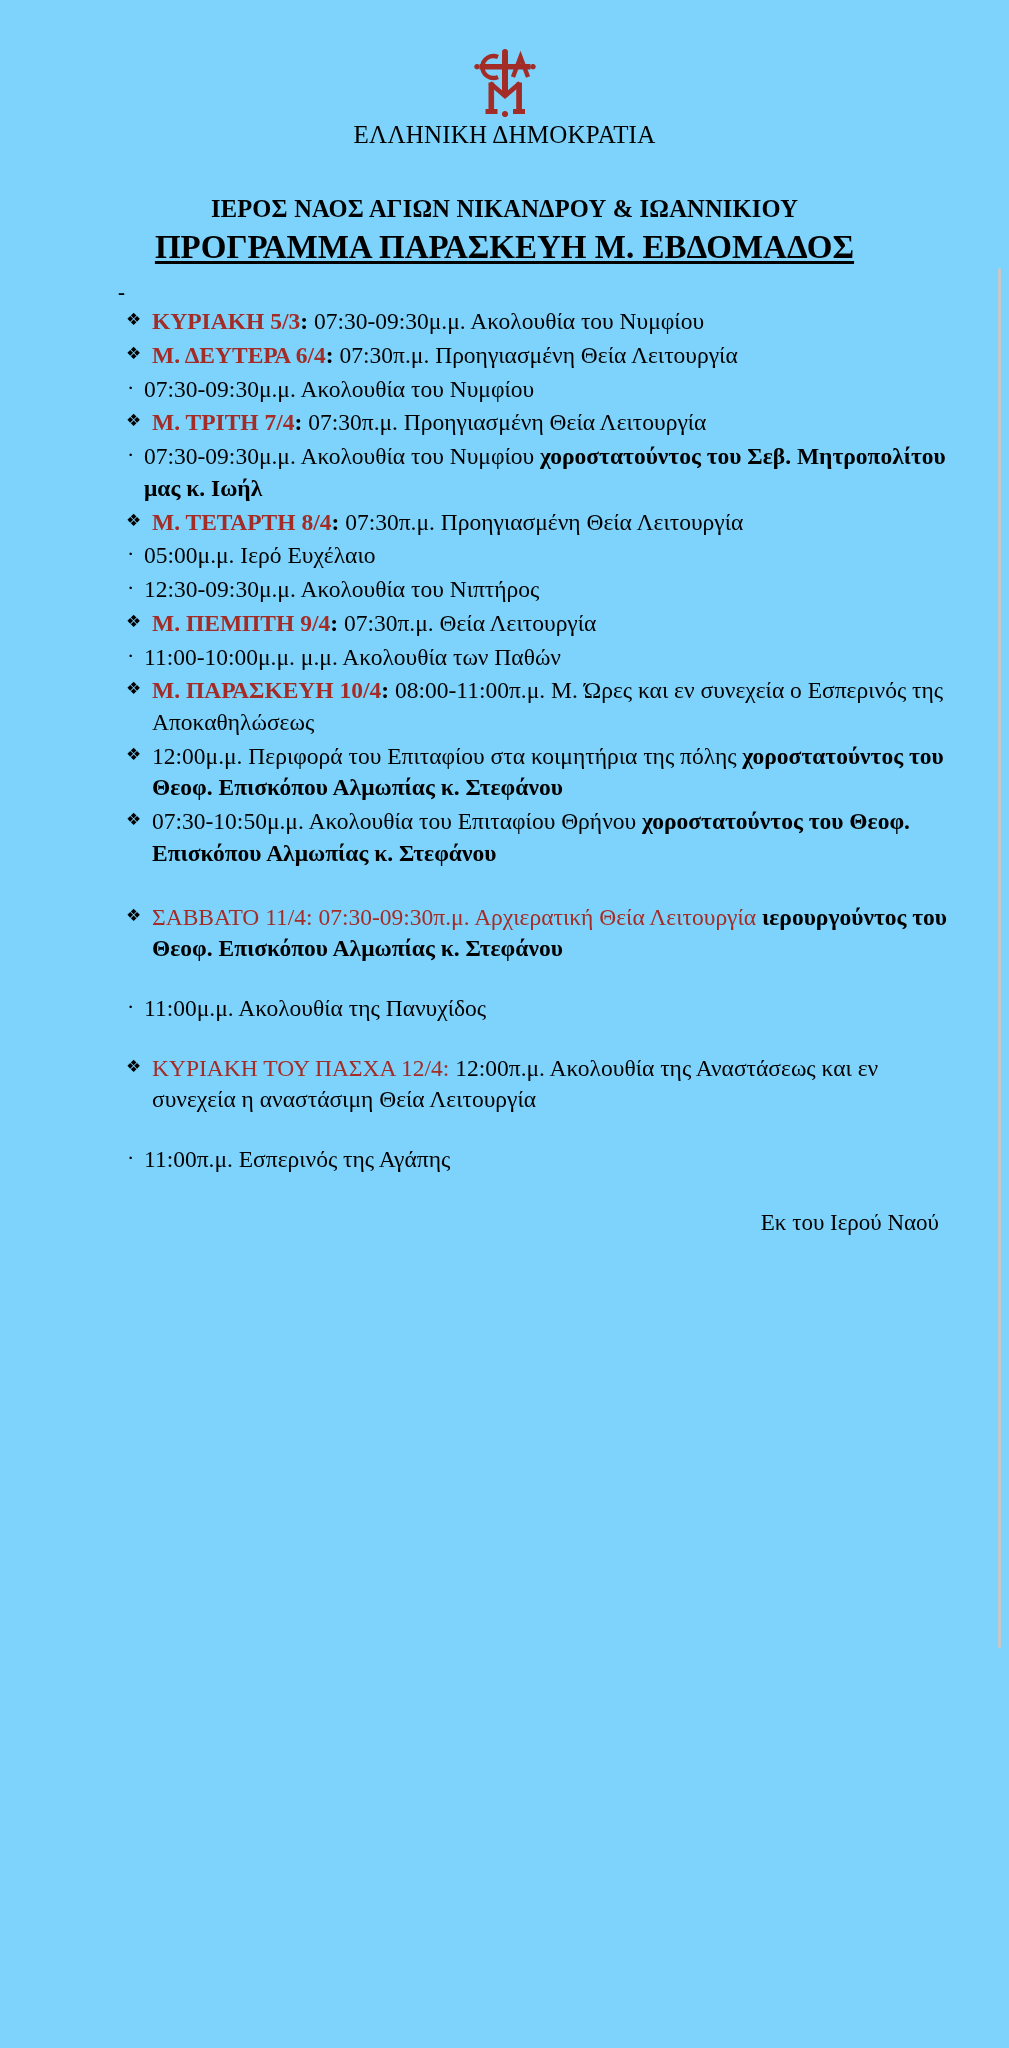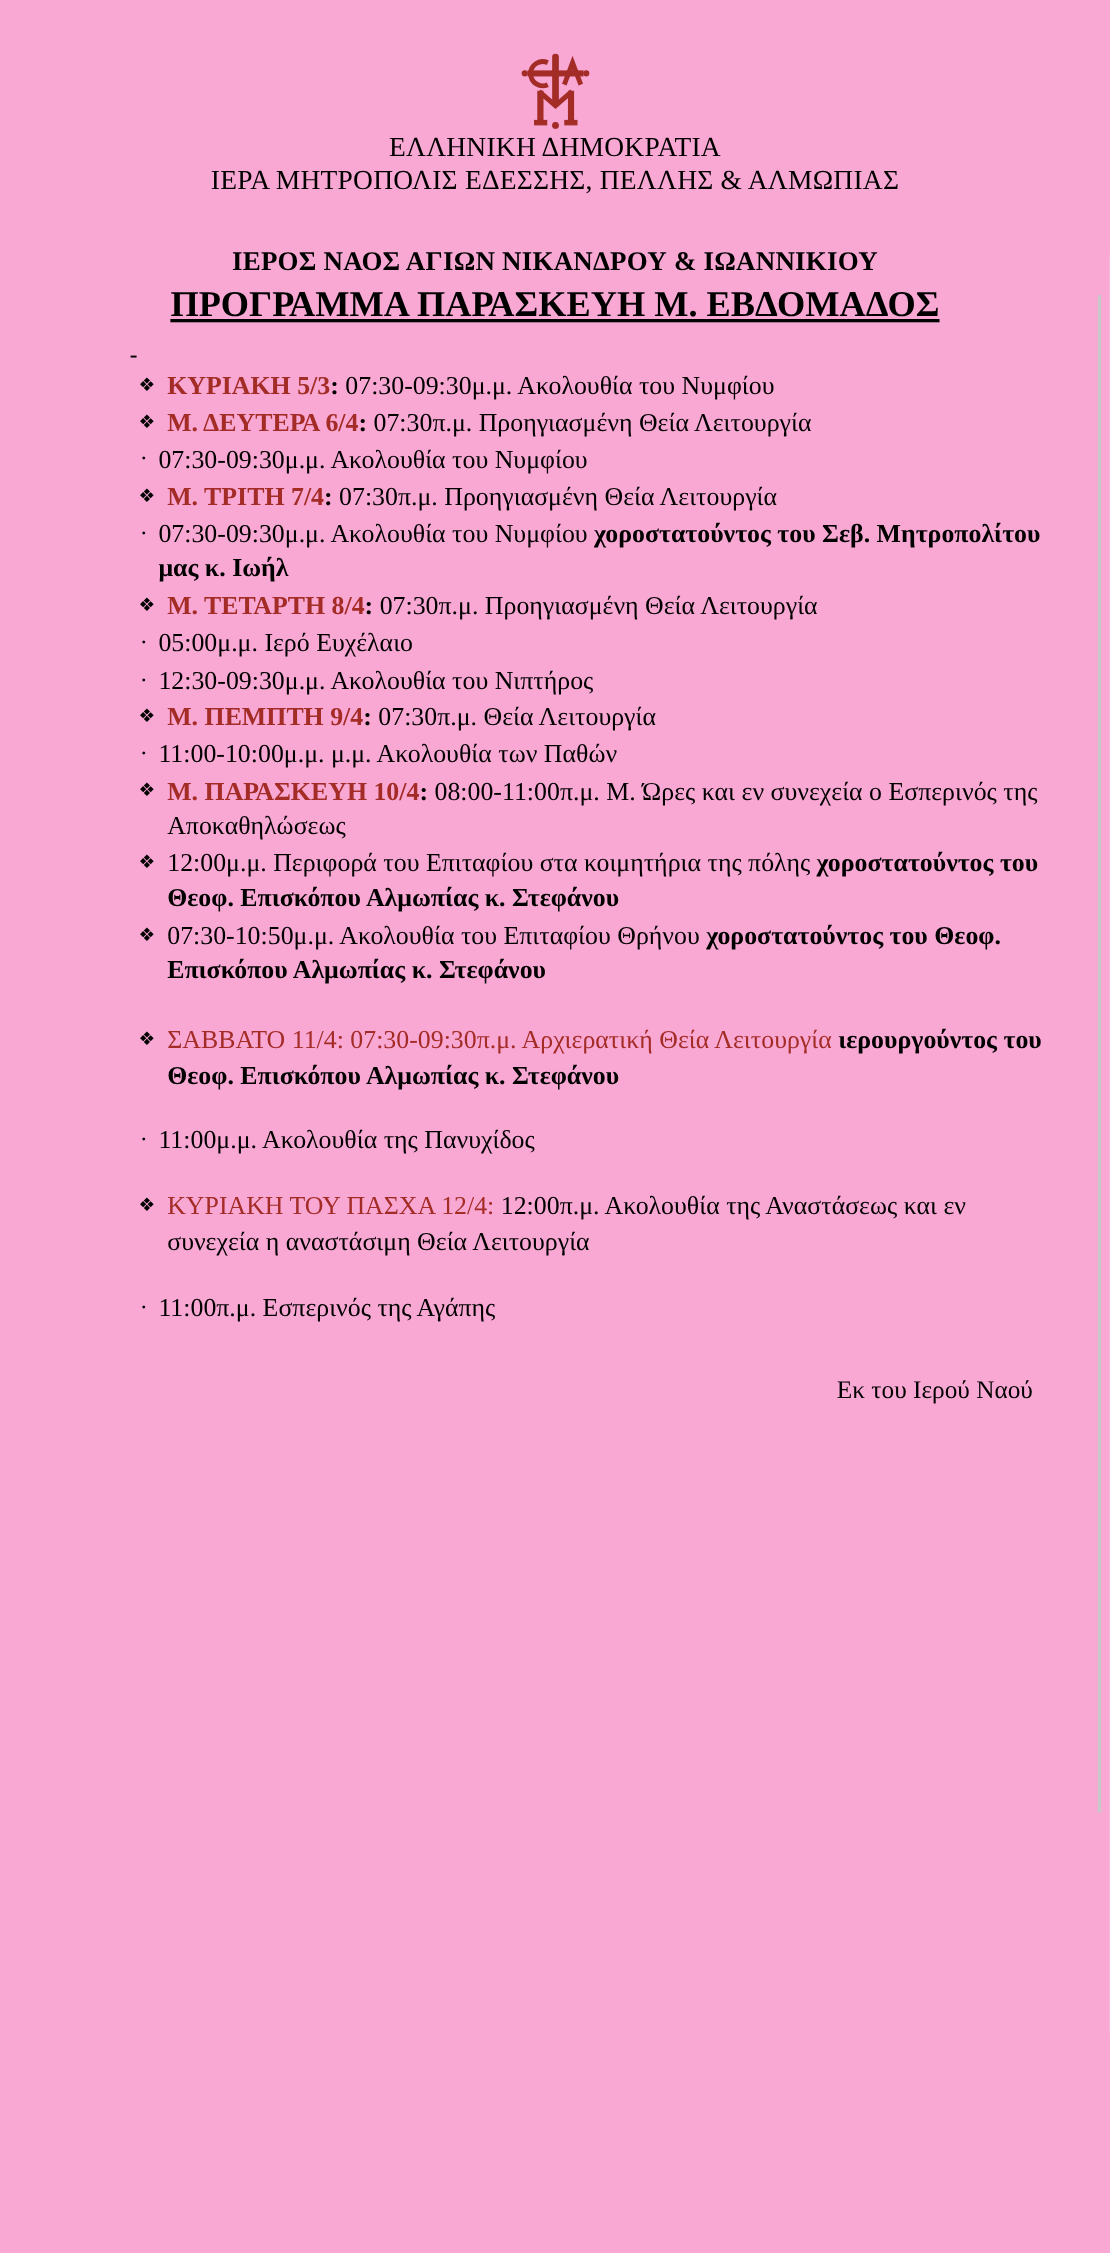--- a/index.html
+++ b/index.html
@@ -16,21 +16,21 @@
     -webkit-font-smoothing: antialiased;
     position: relative;
   }
 
   .page {
     width: 1009px;
     min-height: 2048px;
     box-sizing: border-box;
     padding: 0;
     position: relative;
-    background: #f9a8d4;
+    background: #7dd3fc;
   }
 
   
   .scroll-rail {
     position: absolute;
     top: 268px;
     right: 8px;
     width: 3px;
     height: 1380px;
     background: #c8c8c8;
@@ -121,21 +121,21 @@
 
   .red   { color: #a32c26; }
   .bold  { font-weight: bold; margin-top: 45px; }
   .gap-md { height: 26px; }
   .gap-lg { height: 30px; }
 
   
   .footer {
     text-align: right;
     padding: 0 70px 0 12px;
-    margin-top: 44px;
+    margin-top: 32px;
     font-size: 23px;
     line-height: 1.3;
   }
 </style>
 </head>
 <body>
 
 <div class="page">
 
   <div class="scroll-rail"></div>
@@ -163,21 +163,20 @@
         <rect x="21" y="37" width="4.6" height="28"></rect>
         <rect x="48.8" y="37" width="4.6" height="28"></rect>
         <rect x="18" y="63.5" width="11" height="4"></rect>
         <rect x="45.5" y="63.5" width="11" height="4"></rect>
       </g>
     </svg>
   </div>
 
   <div class="header">
     <div class="hdr-line">ΕΛΛΗΝΙΚΗ ΔΗΜΟΚΡΑΤΙΑ</div>
-    <div class="hdr-line">ΙΕΡΑ ΜΗΤΡΟΠΟΛΙΣ ΕΔΕΣΣΗΣ, ΠΕΛΛΗΣ &amp; ΑΛΜΩΠΙΑΣ</div>
     <div class="hdr-line bold">ΙΕΡΟΣ ΝΑΟΣ ΑΓΙΩΝ ΝΙΚΑΝΔΡΟΥ &amp; ΙΩΑΝΝΙΚΙΟΥ</div>
     <div class="hdr-title">ΠΡΟΓΡΑΜΜΑ ΠΑΡΑΣΚΕΥΗ Μ. ΕΒΔΟΜΑΔΟΣ</div>
   </div>
 
   <div class="body-list">
 
     <div class="dash-row">-</div>
 
     <div class="entry diamond">
       <span class="bullet">❖</span>

